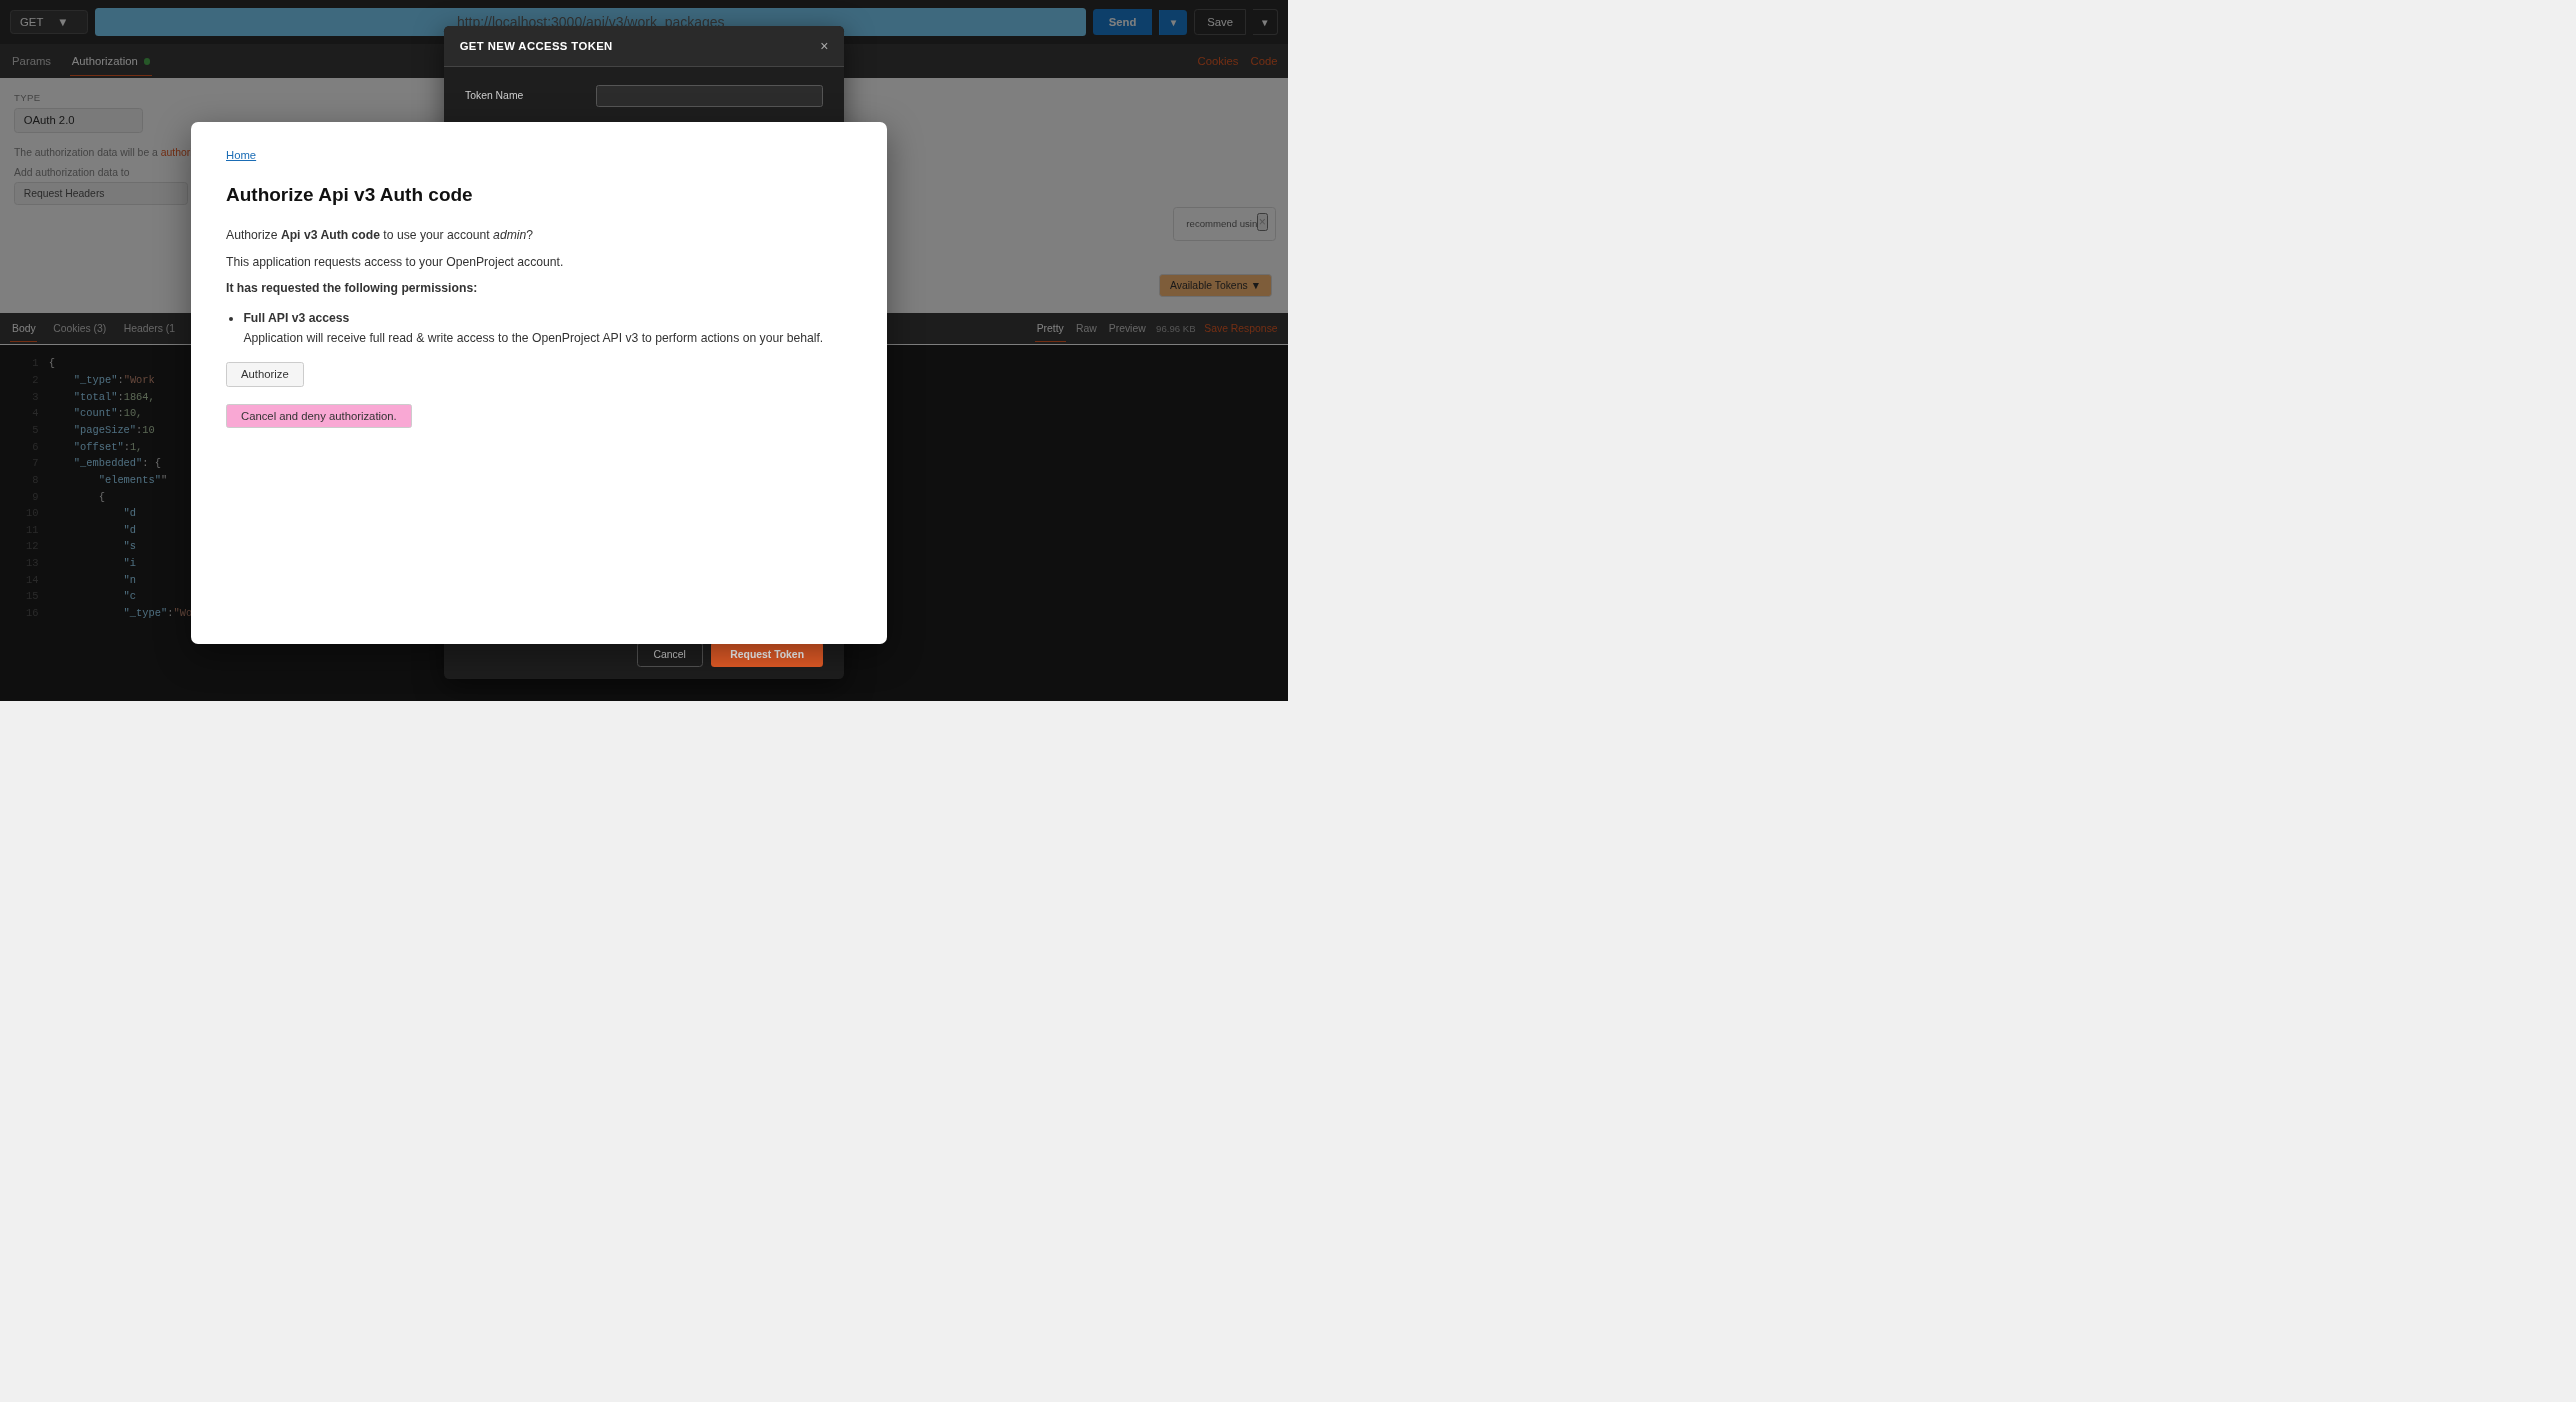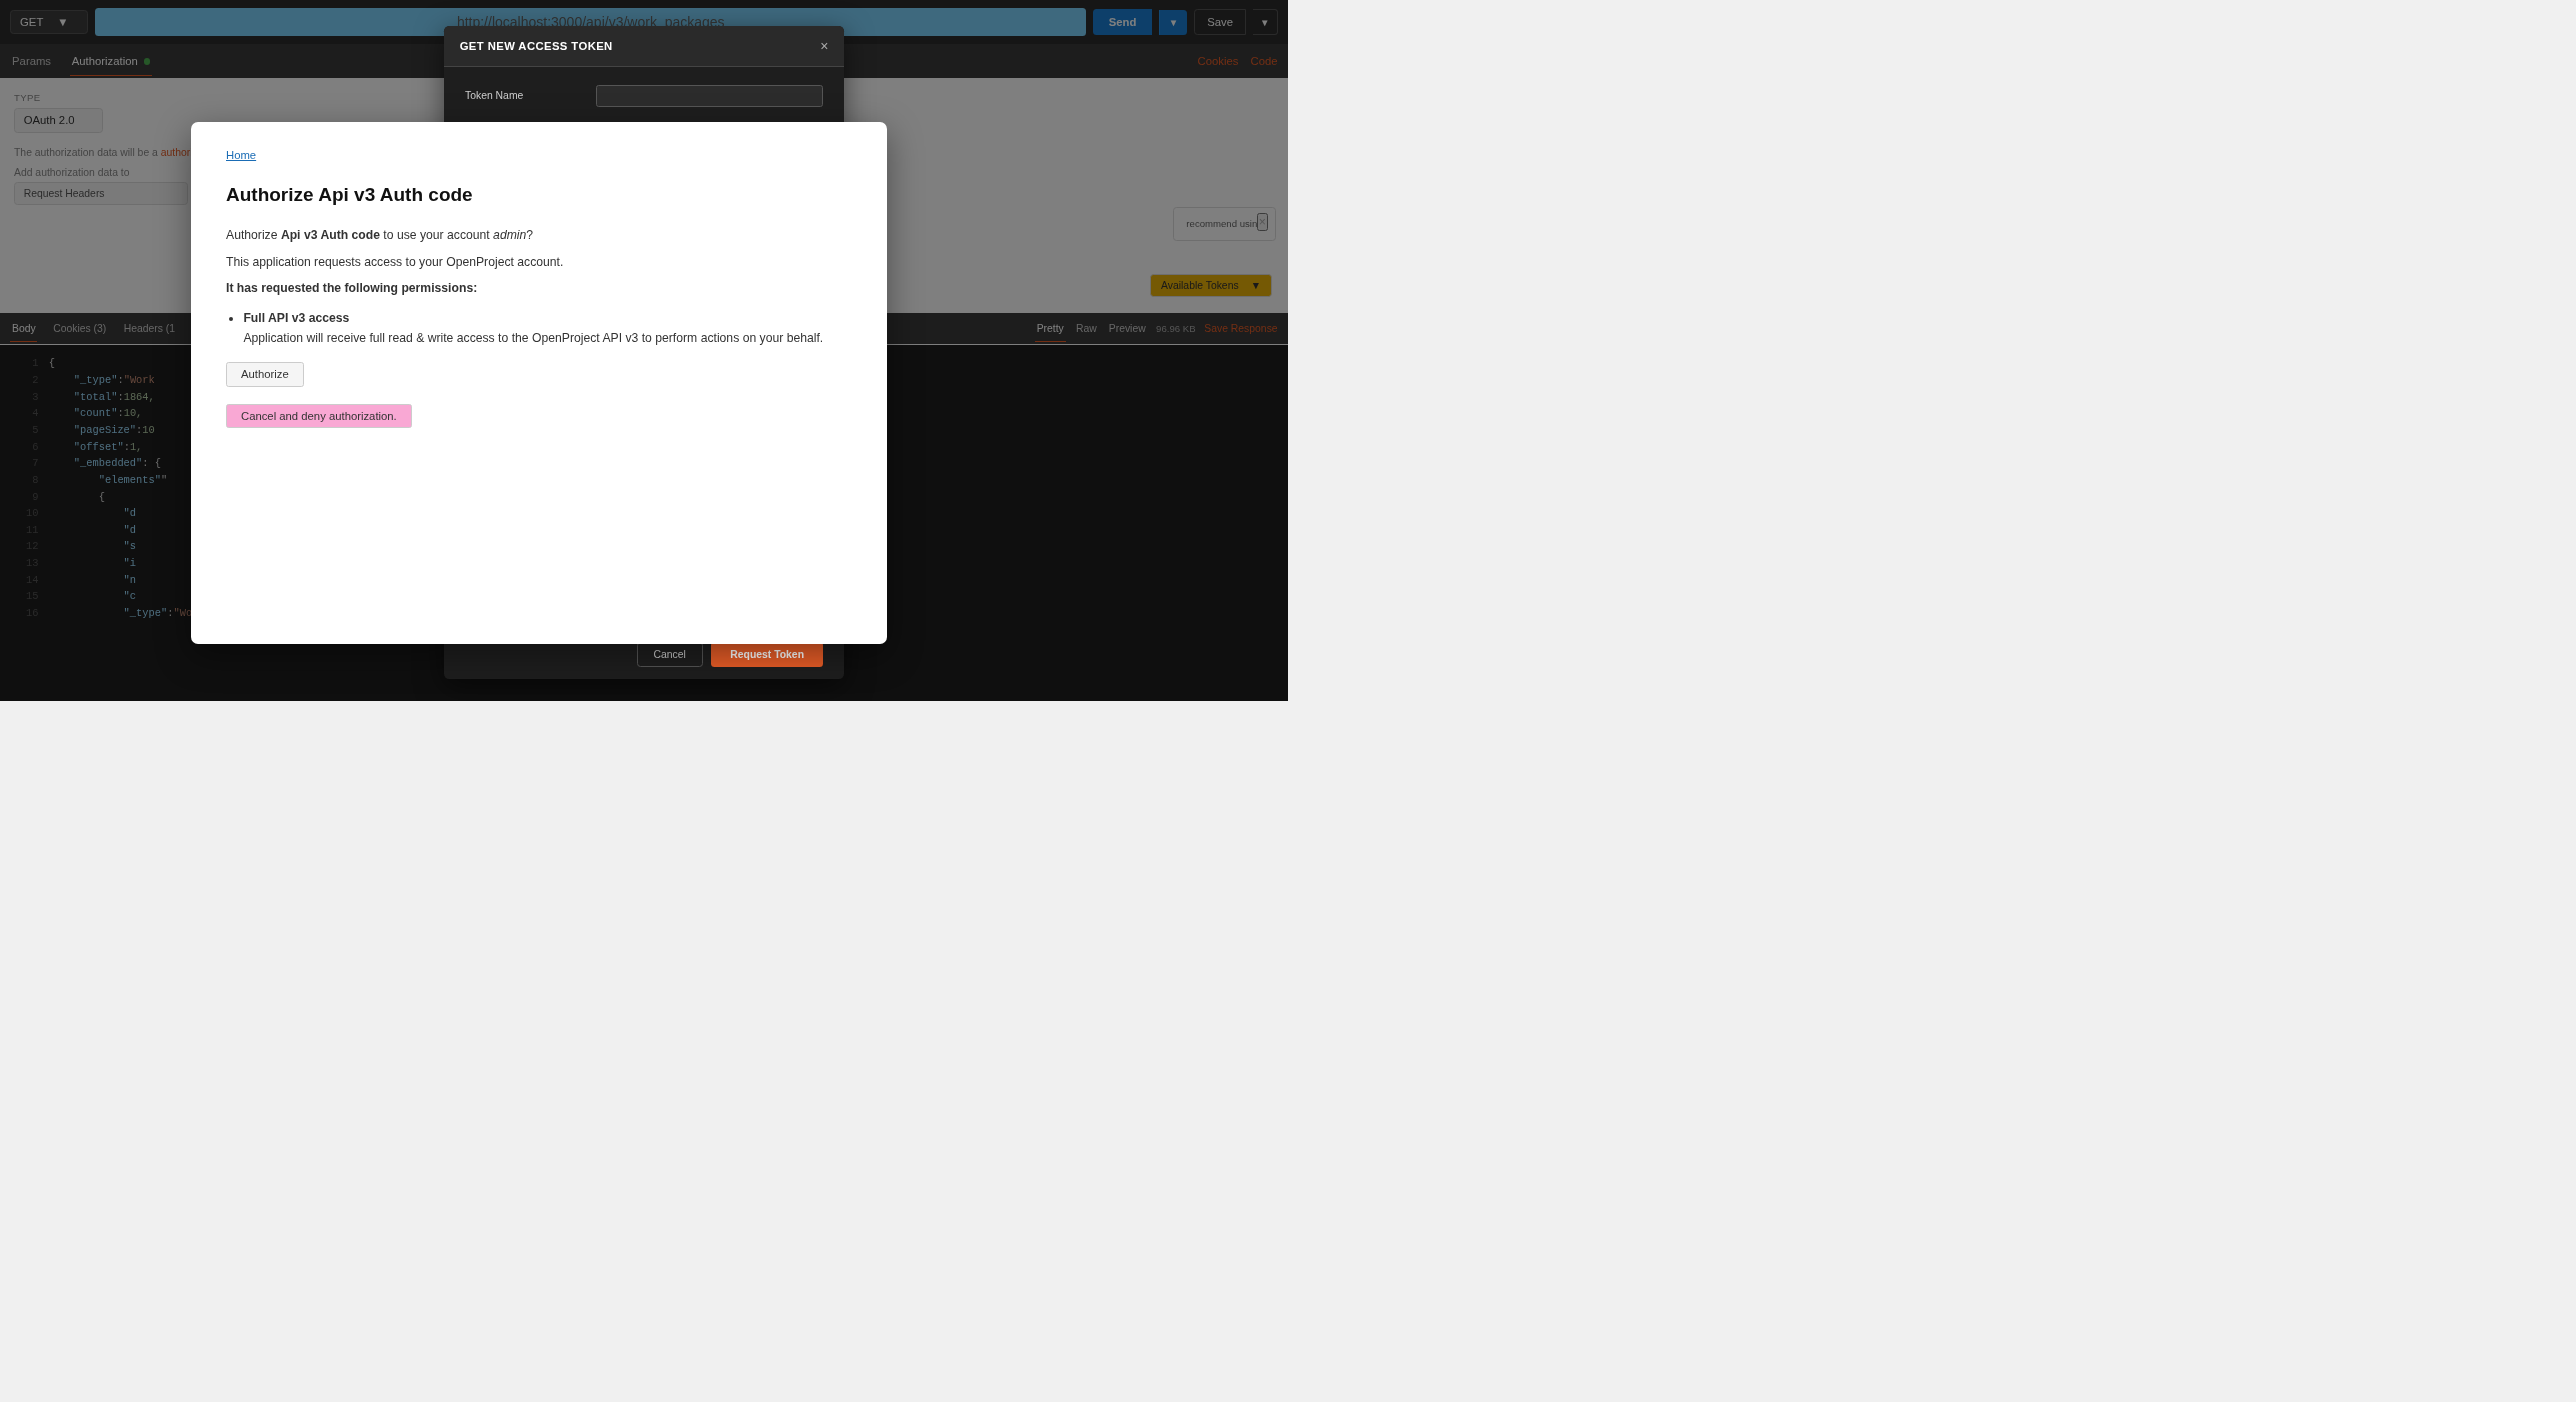--- a/index.html
+++ b/index.html
@@ -153,21 +153,21 @@
       text-transform: uppercase;
       letter-spacing: 0.4px;
     }
     .type-select-box {
       background: #f5f5f5;
       border: 0.9px solid #ddd;
       border-radius: 3.5px;
       padding: 5.2px 8.7px;
       font-size: 11.3px;
       color: #333;
-      width: 89px;
+      width: 129px;
     }
     .auth-info-text {
       font-size: 10.4px;
       color: #888;
       line-height: 1.5;
       margin-bottom: 7px;
     }
     .auth-link {
       color: #e85d27;
       text-decoration: none;
@@ -431,30 +431,30 @@
       font-size: 11.3px;
       color: #333;
       cursor: pointer;
     }
 
     
     .available-tokens-btn {
       position: absolute;
       top: 196px;
       right: 15.7px;
-      background: #eab308;
+      background: #fdba74;
       border: 0.9px solid #ddd;
       border-radius: 3.5px;
       padding: 5.2px 10.4px;
       font-size: 10.4px;
       color: #333;
       cursor: pointer;
       display: flex;
       align-items: center;
-      gap: 12px;
+      gap: 3px;
     }
 
     
     .side-notice {
       position: absolute;
       top: 129px;
       right: 12.2px;
       background: #fff;
       border: 0.9px solid #ddd;
       border-radius: 3.5px;

